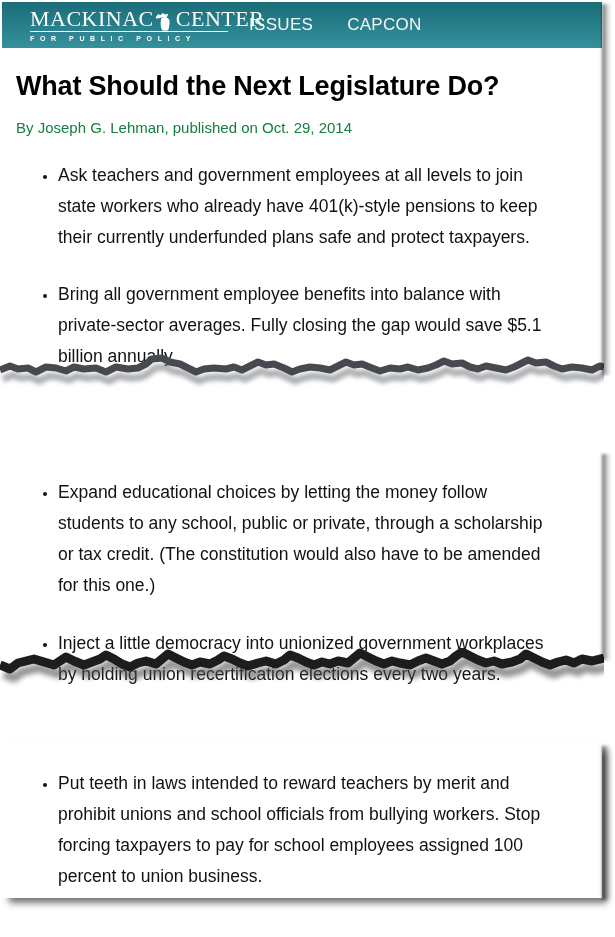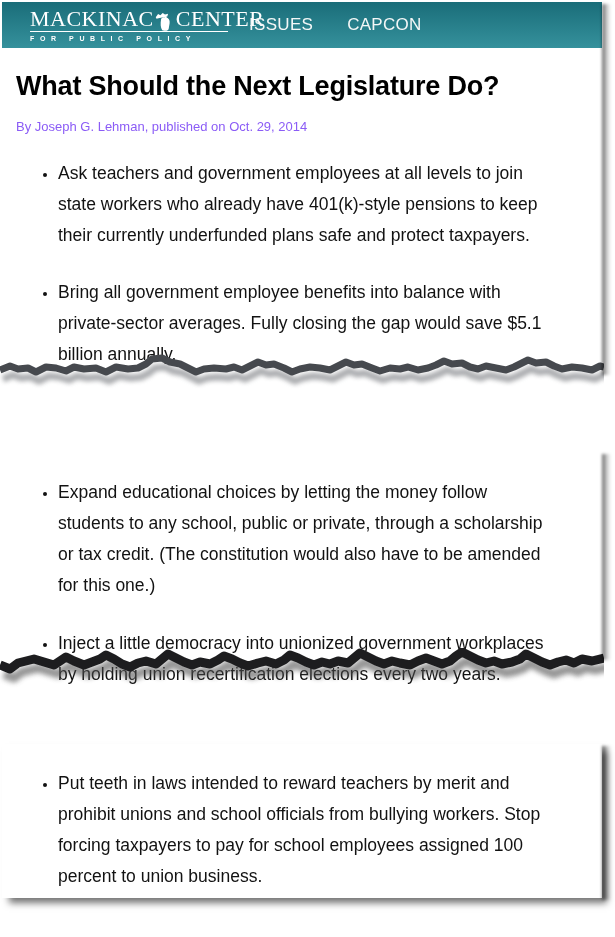--- a/index.html
+++ b/index.html
@@ -28,21 +28,21 @@
   .mi-icon{width:20px;height:24px;margin:0 1px -3px 1px;flex:none;}
   .logo-tagline{font-size:7px;font-weight:bold;letter-spacing:5.6px;margin-top:2.5px;
                 white-space:nowrap;}
   .nav{display:flex;gap:34px;margin-left:21px;}
   .nav a{color:#f4f7f7;text-decoration:none;font-size:17px;letter-spacing:0.3px;
          font-weight:normal;white-space:nowrap;}
 
   
   .title{margin:23px 14px 0 14px;font-size:27px;font-weight:bold;color:#000000;
          letter-spacing:-0.2px;}
-  .byline{margin:17px 14px 0 14px;font-size:13px;color:#8b5cf6;}
+  .byline{margin:17px 14px 0 14px;font-size:15px;color:#15803d;}
 
   ul.bullets{margin:8px;padding:0 40px 0 48px;list-style:disc outside;}
   ul.bullets li{font-size:17.5px;line-height:31px;color:#121212;margin-bottom:26px;
                 max-width:522px;}
   ul.bullets li::marker{font-size:14px;}
   .frag1 ul.bullets{margin-top:24px;}
   .frag2 ul.bullets{padding-top:17px;}
   .frag2 ul.bullets li{margin-bottom:27px;}
   .frag3 ul.bullets{padding-top:16px;}
 

